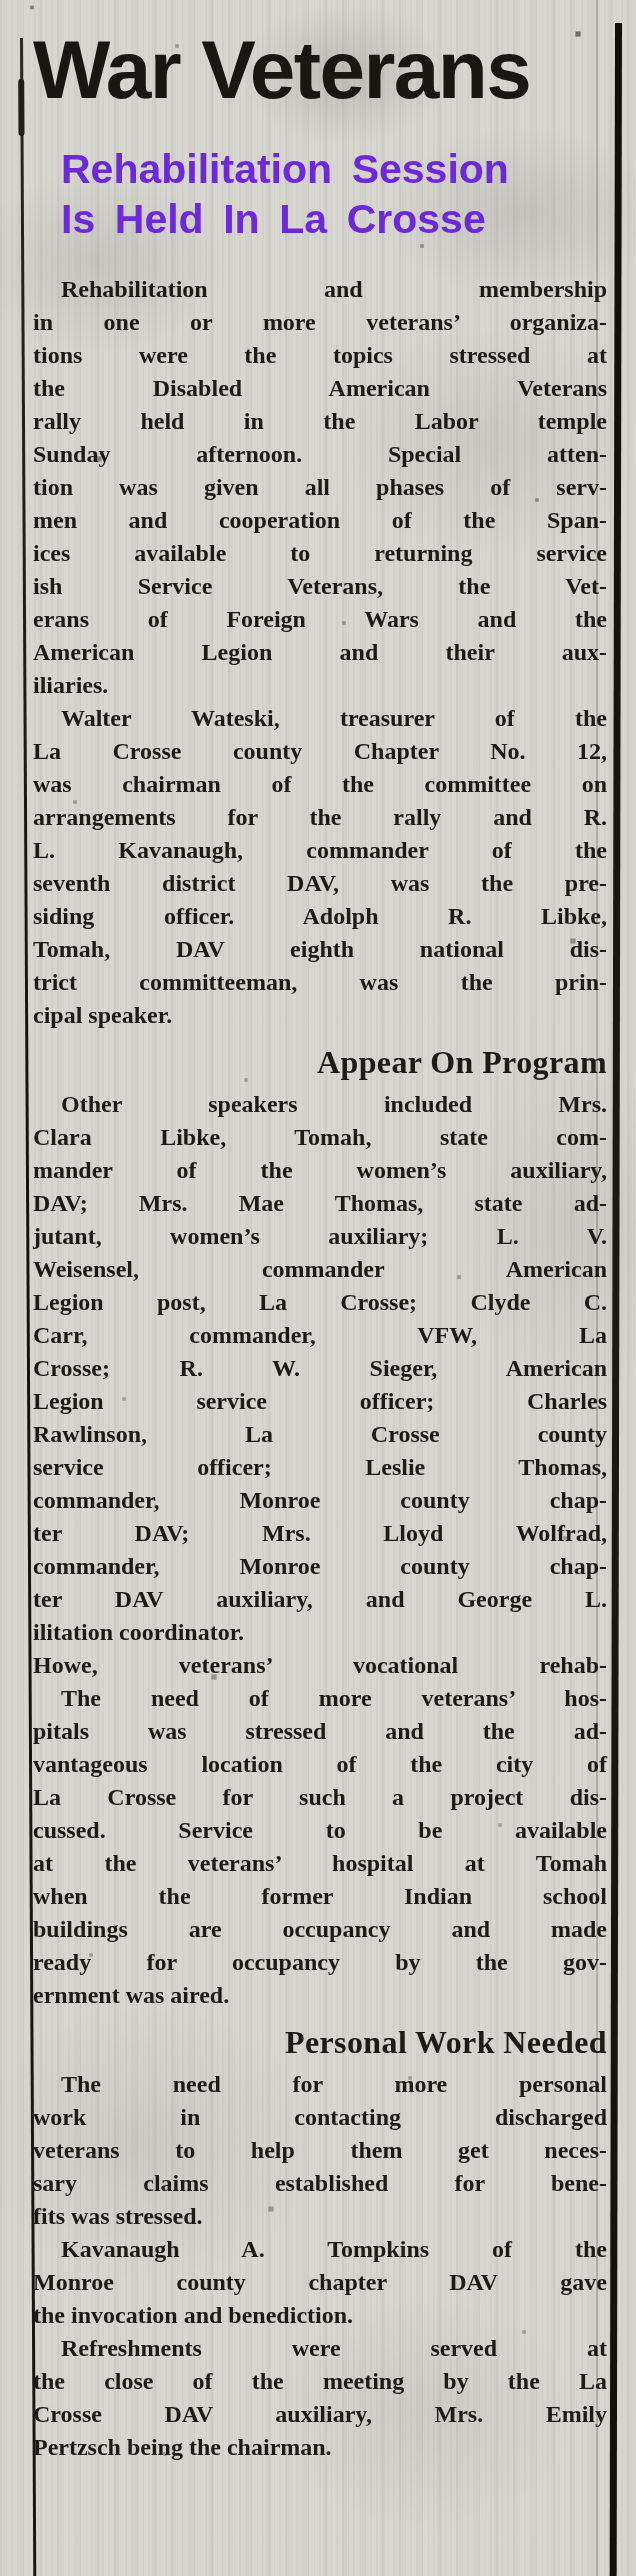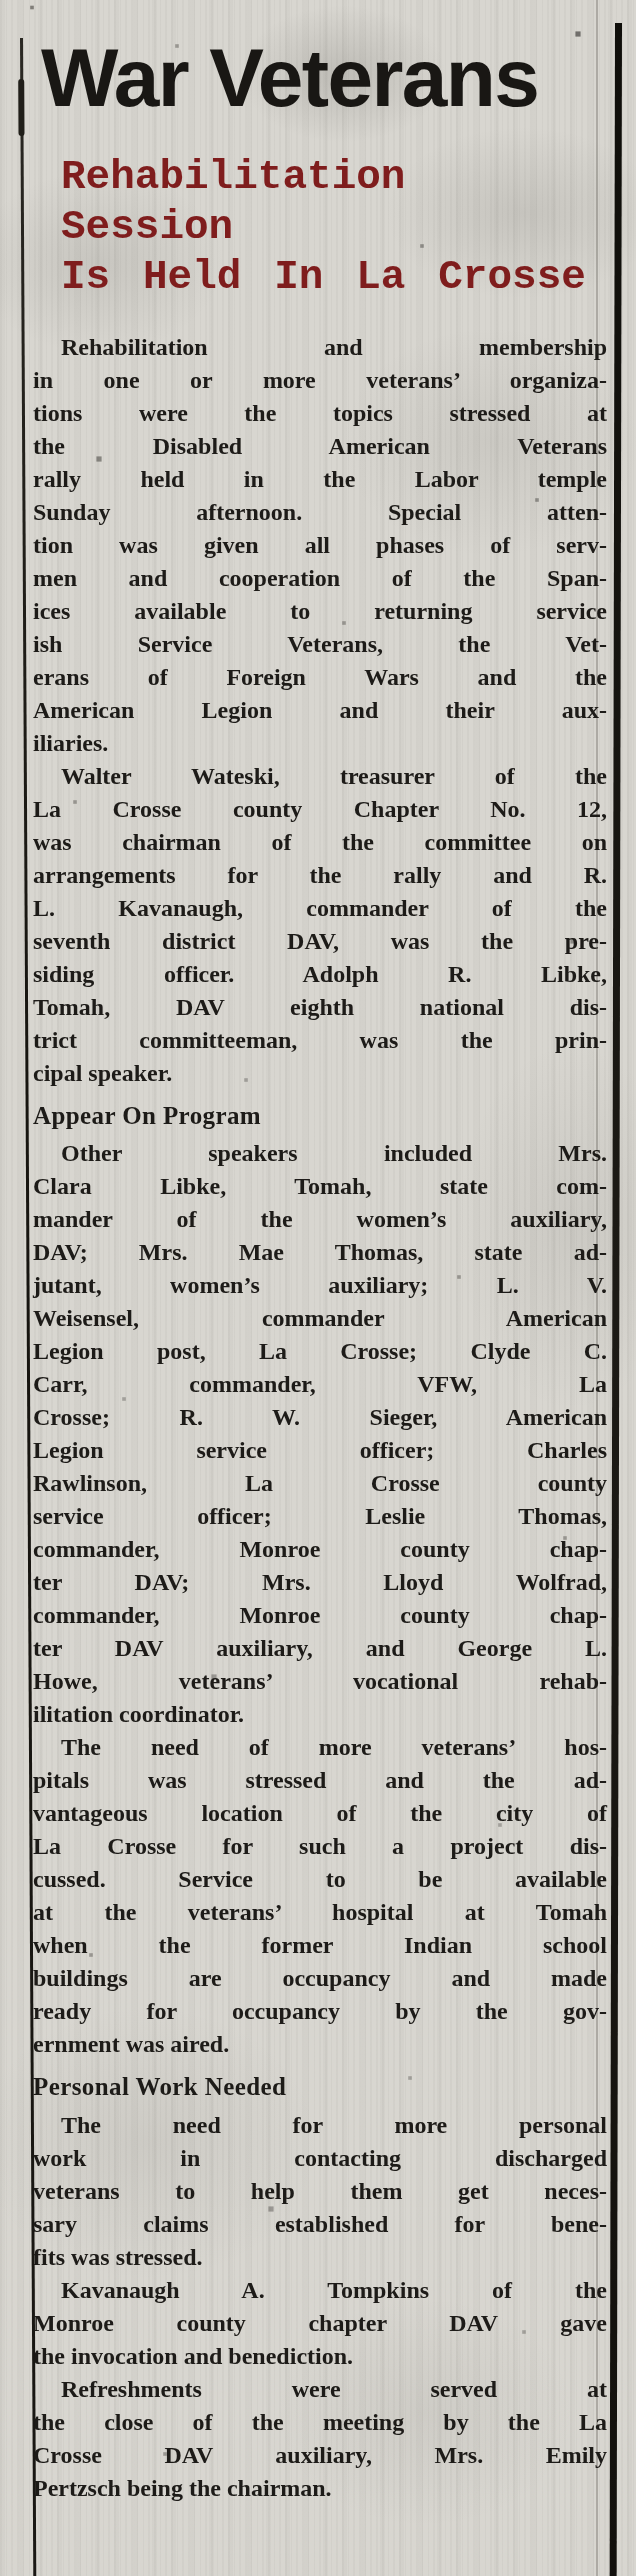--- a/index.html
+++ b/index.html
@@ -54,37 +54,37 @@
     transform:rotate(0.12deg);transform-origin:top center;
   }
   .rule-right-faint{
     position:absolute;left:596px;top:0;width:1.6px;height:2576px;z-index:1;
     background:rgba(60,58,52,.28);
   }
   .article{position:absolute;left:33px;top:24.5px;width:574px;z-index:3;}
   .headline{
     font-family:"Liberation Sans",sans-serif;font-weight:700;
     font-size:82px;line-height:1.10;letter-spacing:-1.6px;
-    margin:8px;color:#191714;
+    margin:0;color:#191714;
   }
   .headline .hline{display:block;}
   .subheadline{
-    font-family:Liberation Mono, monospace;font-weight:700;
+    font-family:Liberation Sans, sans-serif;font-weight:700;
     font-size:41px;line-height:1.22;margin:29px 0 8px 28px;
-    word-spacing:8.2px;color:#7f1d1d;
+    word-spacing:8.2px;color:#6d28d9;
   }
   .subheadline .hline{display:block;}
   .body-text{margin-top:29px;font-size:24px;line-height:33px;font-weight:700;}
   .para{margin:0;}
   .tline{display:block;text-align:justify;text-align-last:justify;}
   .tline.last{text-align-last:left;}
   .tline.first{text-indent:28px;}
   .subhead{
-    font-size:25px;line-height:1.25;font-weight:700;
-    margin:9.8px 0 6.5px 0;letter-spacing:0.4px;
+    font-size:32px;line-height:1.25;font-weight:700;
+    margin:9.8px 0 6.5px 0;letter-spacing:0.4px;text-align:right;
   }
 </style>
 </head>
 <body>
 
 <div class="paper-texture"></div>
 <div class="speckles"></div>
 <div class="rule-left"></div>
 <div class="rule-right-faint"></div>
 <div class="rule-right"></div>
@@ -136,22 +136,22 @@
         <span class="tline">Legion post, La Crosse; Clyde C.</span>
         <span class="tline">Carr, commander, VFW, La</span>
         <span class="tline">Crosse; R. W. Sieger, American</span>
         <span class="tline">Legion service officer; Charles</span>
         <span class="tline">Rawlinson, La Crosse county</span>
         <span class="tline">service officer; Leslie Thomas,</span>
         <span class="tline">commander, Monroe county chap-</span>
         <span class="tline">ter DAV; Mrs. Lloyd Wolfrad,</span>
         <span class="tline">commander, Monroe county chap-</span>
         <span class="tline">ter DAV auxiliary, and George L.</span>
+        <span class="tline last">ilitation coordinator.</span>
         <span class="tline">Howe, veterans’ vocational rehab-</span>
-        <span class="tline last">ilitation coordinator.</span>
       </p>
       <p class="para">
         <span class="tline first">The need of more veterans’ hos-</span>
         <span class="tline">pitals was stressed and the ad-</span>
         <span class="tline">vantageous location of the city of</span>
         <span class="tline">La Crosse for such a project dis-</span>
         <span class="tline">cussed.  Service to be available</span>
         <span class="tline">at the veterans’ hospital at Tomah</span>
         <span class="tline">when the former Indian school</span>
         <span class="tline">buildings are occupancy and made</span>

